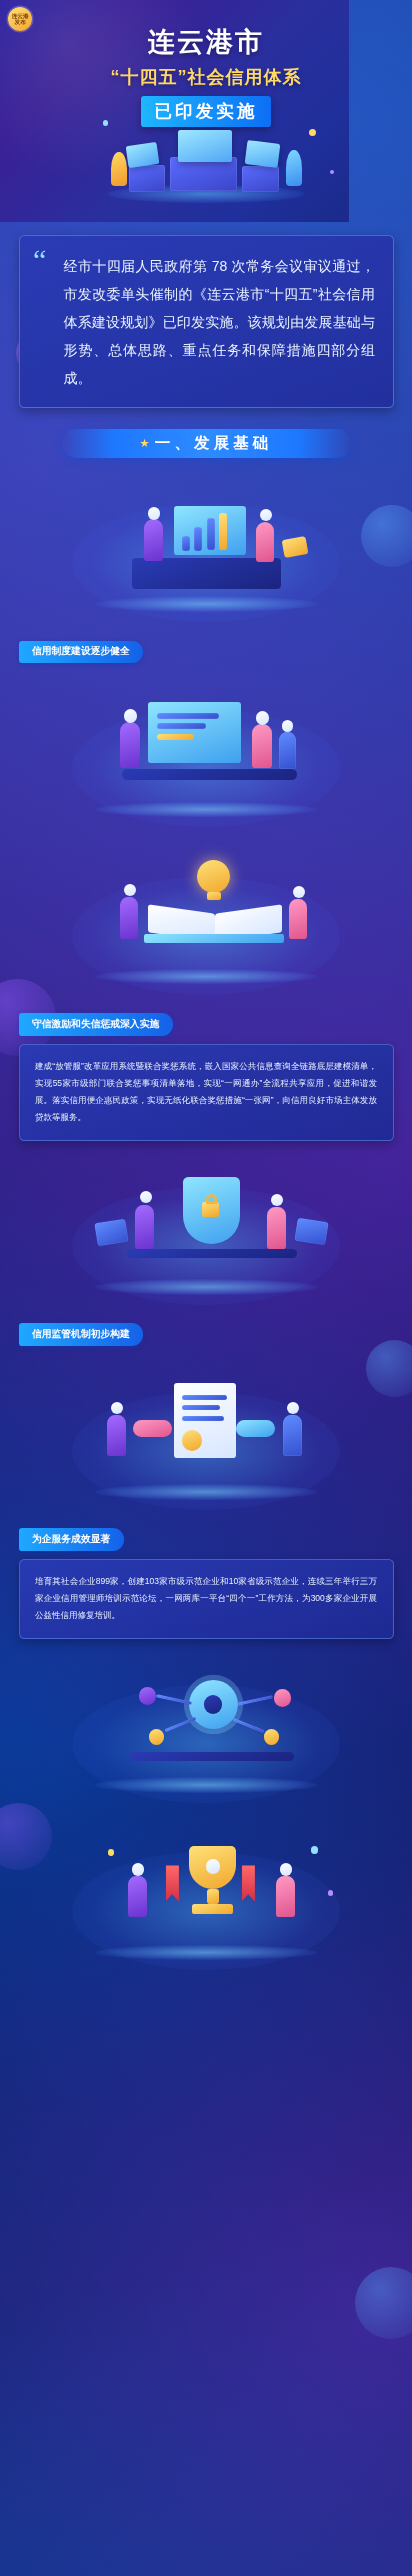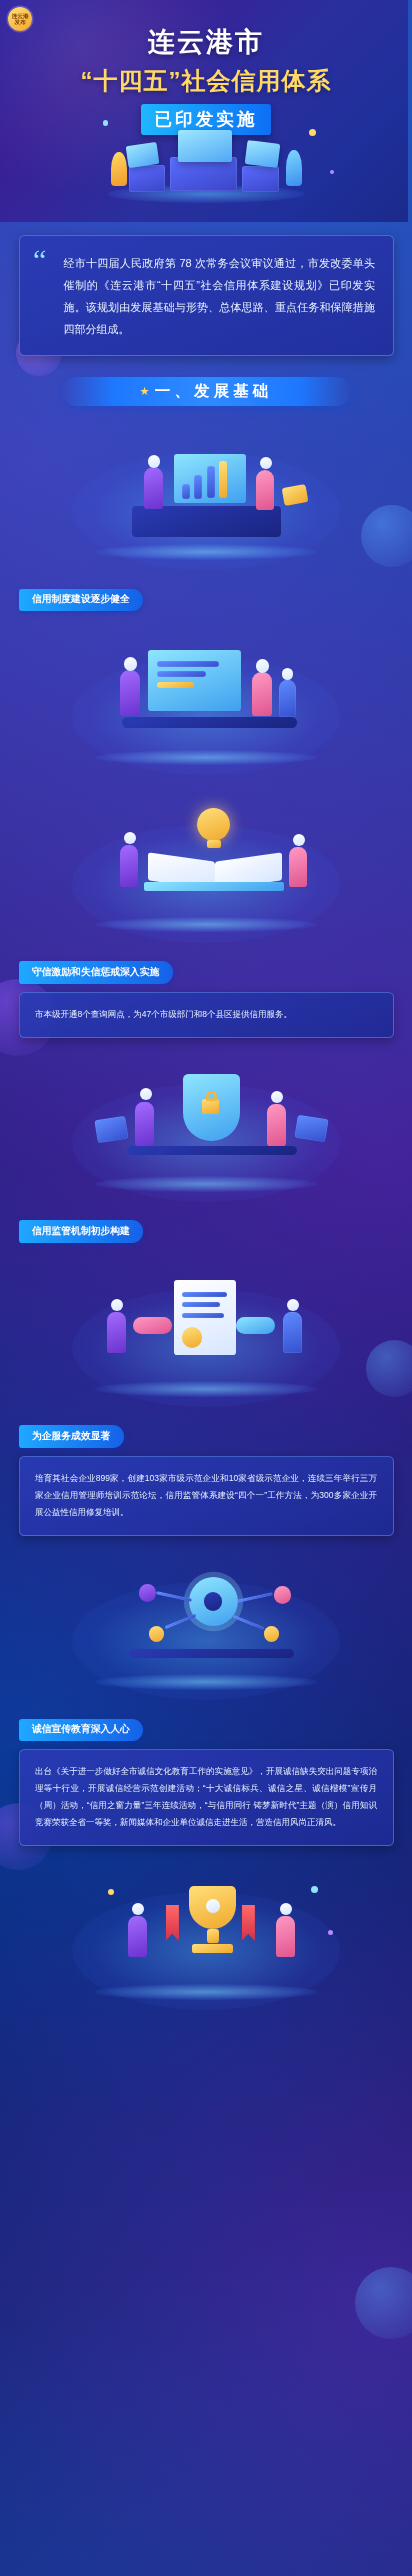--- a/index.html
+++ b/index.html
@@ -23,21 +23,21 @@
       linear-gradient(180deg, #1b2a8a 0%, #16237d 12%, #121c6e 30%, #101a63 50%, #14206e 70%, #101a63 86%, #0d1656 100%);
     overflow: hidden;
   }
 
   
   .bubble { position: absolute; border-radius: 50%; pointer-events: none; }
 
   
   .header {
     position: relative;
-    width: 408px;
+    width: 349px;
     height: 222px;
     background:
       radial-gradient(circle at 20% 20%, rgba(255,255,255,0.10) 0%, rgba(255,255,255,0) 40%),
       linear-gradient(135deg, #2b1f9e 0%, #3a1f96 25%, #2a2f9e 55%, #1f2f9b 80%, #1b2a8a 100%);
     overflow: hidden;
   }
   .badge {
     position: absolute; left: 8.2px; top: 7.2px;
     width: 24px; height: 24px; border-radius: 50%;
     background: linear-gradient(145deg,#ffe07a,#f4a62c);
@@ -48,21 +48,21 @@
   }
   .title-wrap {
     position: absolute; left: 0; top: 24px; width: 412px; text-align: center;
   }
   .t-line1 {
     font-size: 27px; font-weight: bold; color: #ffffff; letter-spacing: 2.1px;
     text-shadow: 0 1.5px 5.2px rgba(0,0,0,0.35);
   }
   .t-line2 {
     margin-top: 5.2px;
-    font-size: 24px; font-weight: bold; letter-spacing: 1px;
+    font-size: 18px; font-weight: bold; letter-spacing: 1px;
     color: #ffd964;
     text-shadow: 0 1.5px 5.2px rgba(0,0,0,0.35);
   }
   .t-line3 {
     display: inline-block; margin-top: 7.2px;
     font-size: 17.5px; font-weight: bold; color: #ffffff; letter-spacing: 3.1px;
     background: linear-gradient(90deg,#1fb6ff,#0d6ef5);
     padding: 3.1px 13.4px; border-radius: 3.1px;
     box-shadow: 0 2.1px 7.2px rgba(0,0,0,0.30);
   }
@@ -93,21 +93,21 @@
     border: 0.5px solid rgba(120,170,255,0.45);
     border-radius: 5.2px;
     padding: 15.5px 17.5px 15.5px 44px;
     box-shadow: 0 3.1px 10.3px rgba(0,0,0,0.28);
   }
   .quote-mark {
     position: absolute; left: 13.4px; top: 11.3px;
     font-size: 30px; line-height: 0.8; color: #8fe3ff; font-family: "Liberation Serif", serif;
   }
   .quote-text {
-    color: #eaf3ff; font-size: 11px; line-height: 2.0; text-align: justify;
+    color: #eaf3ff; font-size: 14px; line-height: 2.0; text-align: justify;
   }
 
   
   .sec-heading {
     margin: 20.6px auto 0; width: 289px; position: relative;
     text-align: center;
   }
   .sec-heading .bar {
     background: linear-gradient(90deg, rgba(30,120,255,0) 0%, #1e78ff 18%, #2e8bff 50%, #1e78ff 82%, rgba(30,120,255,0) 100%);
     height: 29px; border-radius: 14.4px;
@@ -267,21 +267,21 @@
     <div class="sh cyan" style="left:125px;top:91px;width:140px;height:9.3px;border-radius:2.1px;"></div>
     <div class="sh violet" style="left:101px;top:54px;width:18.5px;height:42px;border-radius:8.2px 8.2px 3.1px 3.1px;"></div>
     <div class="sh round white" style="left:105px;top:41px;width:12px;height:12px;"></div>
     <div class="sh pink" style="left:270px;top:56px;width:18.5px;height:40px;border-radius:8.2px 8.2px 3.1px 3.1px;"></div>
     <div class="sh round white" style="left:274px;top:43px;width:12px;height:12px;"></div>
   </div>
 
   <div class="card">
     <div class="card-title">守信激励和失信惩戒深入实施</div>
     <div class="card-body">
-      <p>市本级开通8个查询网点，为47个市级部门和8个县区提供信用服务。</p>
+      <p>建成“放管服”改革应用系统暨联合奖惩系统，嵌入国家公共信息查询全链路底层建模清单，实现55家市级部门联合奖惩事项清单落地，实现“一网通办”全流程共享应用，促进和谐发展。落实信用便企惠民政策，实现无纸化联合奖惩措施“一张网”，向信用良好市场主体发放贷款等服务。</p>
     </div>
   </div>
   <div class="illus">
     <div class="il-glow"></div>
     <div class="il-base"></div>
     <div class="sh cyan" style="left:164px;top:24px;width:57px;height:67px;border-radius:5.2px 5.2px 28px 28px;"></div>
     <div class="sh gold" style="left:183px;top:49px;width:17.5px;height:15.5px;border-radius:2.6px;"></div>
     <div class="sh gold" style="left:187px;top:41px;width:11.3px;height:10.3px;border-radius:5.7px 5.7px 0 0;background:none;box-shadow:inset 0 0 0 2.6px #f5b63a;"></div>
     <div class="sh violet" style="left:116px;top:52px;width:19.6px;height:44px;border-radius:8.2px 8.2px 3.1px 3.1px;"></div>
     <div class="sh round white" style="left:121px;top:38px;width:12.4px;height:12.4px;"></div>
@@ -307,45 +307,39 @@
     <div class="sh cyan" style="left:217px;top:62px;width:39px;height:17.5px;border-radius:9.3px;"></div>
     <div class="sh violet" style="left:88px;top:57px;width:19.6px;height:41px;border-radius:8.2px 8.2px 3.1px 3.1px;"></div>
     <div class="sh round white" style="left:92px;top:44px;width:12.4px;height:12.4px;"></div>
     <div class="sh blue" style="left:264px;top:57px;width:19.6px;height:41px;border-radius:8.2px 8.2px 3.1px 3.1px;"></div>
     <div class="sh round white" style="left:268px;top:44px;width:12.4px;height:12.4px;"></div>
   </div>
 
   <div class="card">
     <div class="card-title">为企服务成效显著</div>
     <div class="card-body">
-      <p>培育其社会企业899家，创建103家市级示范企业和10家省级示范企业，连续三年举行三万家企业信用管理师培训示范论坛，信用监管体系建设“四个一”工作方法，为300多家企业开展公益性信用修复培训。</p>
+      <p>培育其社会企业899家，创建103家市级示范企业和10家省级示范企业，连续三年举行三万家企业信用管理师培训示范论坛，一网两库一平台“四个一”工作方法，为300多家企业开展公益性信用修复培训。</p>
     </div>
   </div>
   <div class="illus">
     <div class="il-glow"></div>
     <div class="il-base"></div>
     <div class="sh round cyan" style="left:170px;top:29px;width:49px;height:49px;box-shadow:0 0 0 5.2px rgba(143,230,255,0.25);"></div>
     <div class="sh round deep" style="left:185px;top:44px;width:18.5px;height:18.5px;"></div>
     <div class="sh round violet" style="left:120px;top:36px;width:17.5px;height:17.5px;"></div>
     <div class="sh round pink" style="left:255px;top:38px;width:17.5px;height:17.5px;"></div>
     <div class="sh round gold" style="left:130px;top:78px;width:15.5px;height:15.5px;"></div>
     <div class="sh round gold" style="left:245px;top:78px;width:15.5px;height:15.5px;"></div>
     <div class="sh blue" style="left:137px;top:47px;width:36px;height:3.1px;transform:rotate(12deg);"></div>
     <div class="sh blue" style="left:218px;top:48px;width:36px;height:3.1px;transform:rotate(-12deg);"></div>
     <div class="sh blue" style="left:145px;top:72px;width:33px;height:3.1px;transform:rotate(-22deg);"></div>
     <div class="sh blue" style="left:213px;top:73px;width:33px;height:3.1px;transform:rotate(22deg);"></div>
     <div class="sh deep" style="left:110px;top:101px;width:165px;height:9.3px;border-radius:4.6px;"></div>
   </div>
 
-  <div class="card">
-    <div class="card-title">诚信宣传教育深入人心</div>
-    <div class="card-body">
-      <p>出台《关于进一步做好全市诚信文化教育工作的实施意见》，开展诚信缺失突出问题专项治理等十行业，开展诚信经营示范创建活动；“十大诚信标兵、诚信之星、诚信楷模”宣传月（周）活动，“信用之窗力量”三年连续活动，“与信用同行 铸梦新时代”主题（演）信用知识竞赛荣获全省一等奖，新闻媒体和企业单位诚信走进生活，营造信用风尚正清风。</p>
-    </div>
-  </div>
   <div class="illus">
     <div class="il-glow"></div>
     <div class="il-base"></div>
     <div class="sh gold" style="left:170px;top:28px;width:47px;height:43px;border-radius:5.2px 5.2px 24px 24px;"></div>
     <div class="sh gold" style="left:188px;top:71px;width:12.4px;height:14.4px;"></div>
     <div class="sh gold" style="left:173px;top:86px;width:41px;height:9.3px;border-radius:2.6px;"></div>
     <div class="ribbon" style="left:147px;top:47px;"></div>
     <div class="ribbon" style="left:223px;top:47px;"></div>
     <div class="sh round white" style="left:187px;top:41px;width:14.4px;height:14.4px;"></div>
     <div class="sh violet" style="left:109px;top:58px;width:19.6px;height:41px;border-radius:8.2px 8.2px 3.1px 3.1px;"></div>

